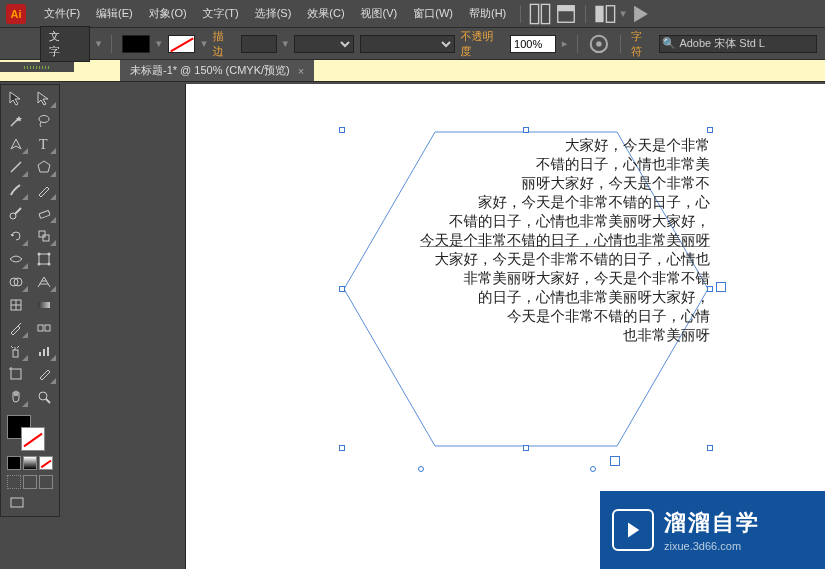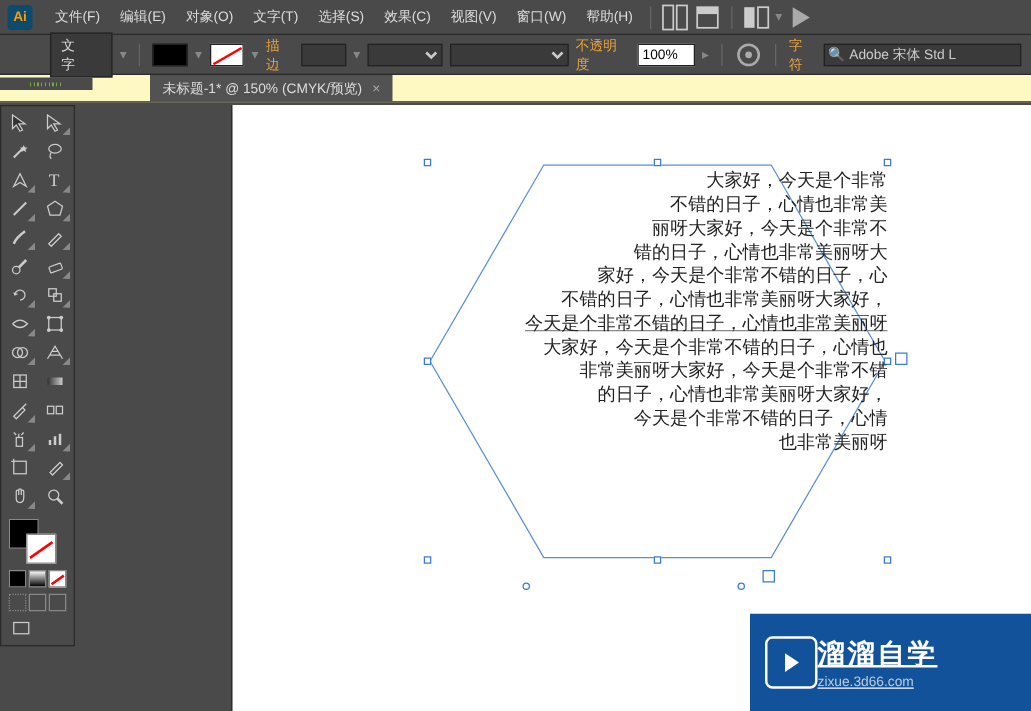--- a/index.html
+++ b/index.html
@@ -12,21 +12,21 @@
     }
     
     .menubar {
       height: 28px; background: #4a4a4a;
       display: flex; align-items: center;
       padding: 0 6px; gap: 4px;
       border-bottom: 1px solid #2a2a2a;
     }
     .ai-logo {
       width: 20px; height: 20px;
-      background: #0c4a6e; border-radius: 3px;
+      background: #b91c1c; border-radius: 3px;
       display: flex; align-items: center; justify-content: center;
       color: #ff9a00; font-weight: bold; font-size: 11px;
       margin-right: 8px;
     }
     .menu-item { padding: 3px 6px; cursor: pointer; color: #ddd; }
     .menu-divider { width: 1px; height: 18px; background: #666; margin: 0 4px; }
     .menu-icon {
       width: 22px; height: 20px;
       display: flex; align-items: center; justify-content: center;
       cursor: pointer; color: #ccc;
@@ -190,21 +190,21 @@
       position: absolute; width: 10px; height: 10px;
       border: 1px solid #3b7bd4; background:#fff;
     }
     .port { position:absolute; width:6px; height:6px; border:1px solid #3b7bd4; background:#fff; border-radius:50%; }
     
     .watermark {
       position: absolute; right: 0; bottom: 0;
       width: 225px; height: 78px;
       background: #11529b;
       color: #fff; display: flex; align-items: center;
-      padding: 0 12px;  text-decoration: underline;
+      padding: 0 12px; gap: 10px;
     }
     .wm-icon {
       width: 42px; height: 42px; border: 2px solid #fff;
       border-radius: 6px;
       display: flex; align-items: center; justify-content: center;
     }
     .wm-text .big { font-size: 22px; font-weight: bold; letter-spacing: 2px; }
     .wm-text .small { font-size: 11px; color: #bcd; margin-top: 2px; }
   </style>
 </head>
@@ -517,21 +517,20 @@
     <div class="sel-handle" style="right:-3px;bottom:-3px"></div>
     <div class="overflow-box" style="right:-16px;top:152px"></div>
     <div class="overflow-box" style="left:268px;bottom:-18px"></div>
     <div class="port" style="left:76px;bottom:-24px"></div>
     <div class="port" style="left:248px;bottom:-24px"></div>
 
     <div class="hex-text">
       <div>大家好，今天是个非常</div>
       <div>不错的日子，心情也非常美</div>
       <div>丽呀大家好，今天是个非常不</div>
-      <div>错的日子，心情也非常美丽呀大</div>
       <div>家好，今天是个非常不错的日子，心</div>
       <div>不错的日子，心情也非常美丽呀大家好，</div>
       <div style="text-decoration:underline;text-decoration-color:#888">今天是个非常不错的日子，心情也非常美丽呀</div>
       <div>大家好，今天是个非常不错的日子，心情也</div>
       <div>非常美丽呀大家好，今天是个非常不错</div>
       <div>的日子，心情也非常美丽呀大家好，</div>
       <div>今天是个非常不错的日子，心情</div>
       <div>也非常美丽呀</div>
     </div>
   </div>

